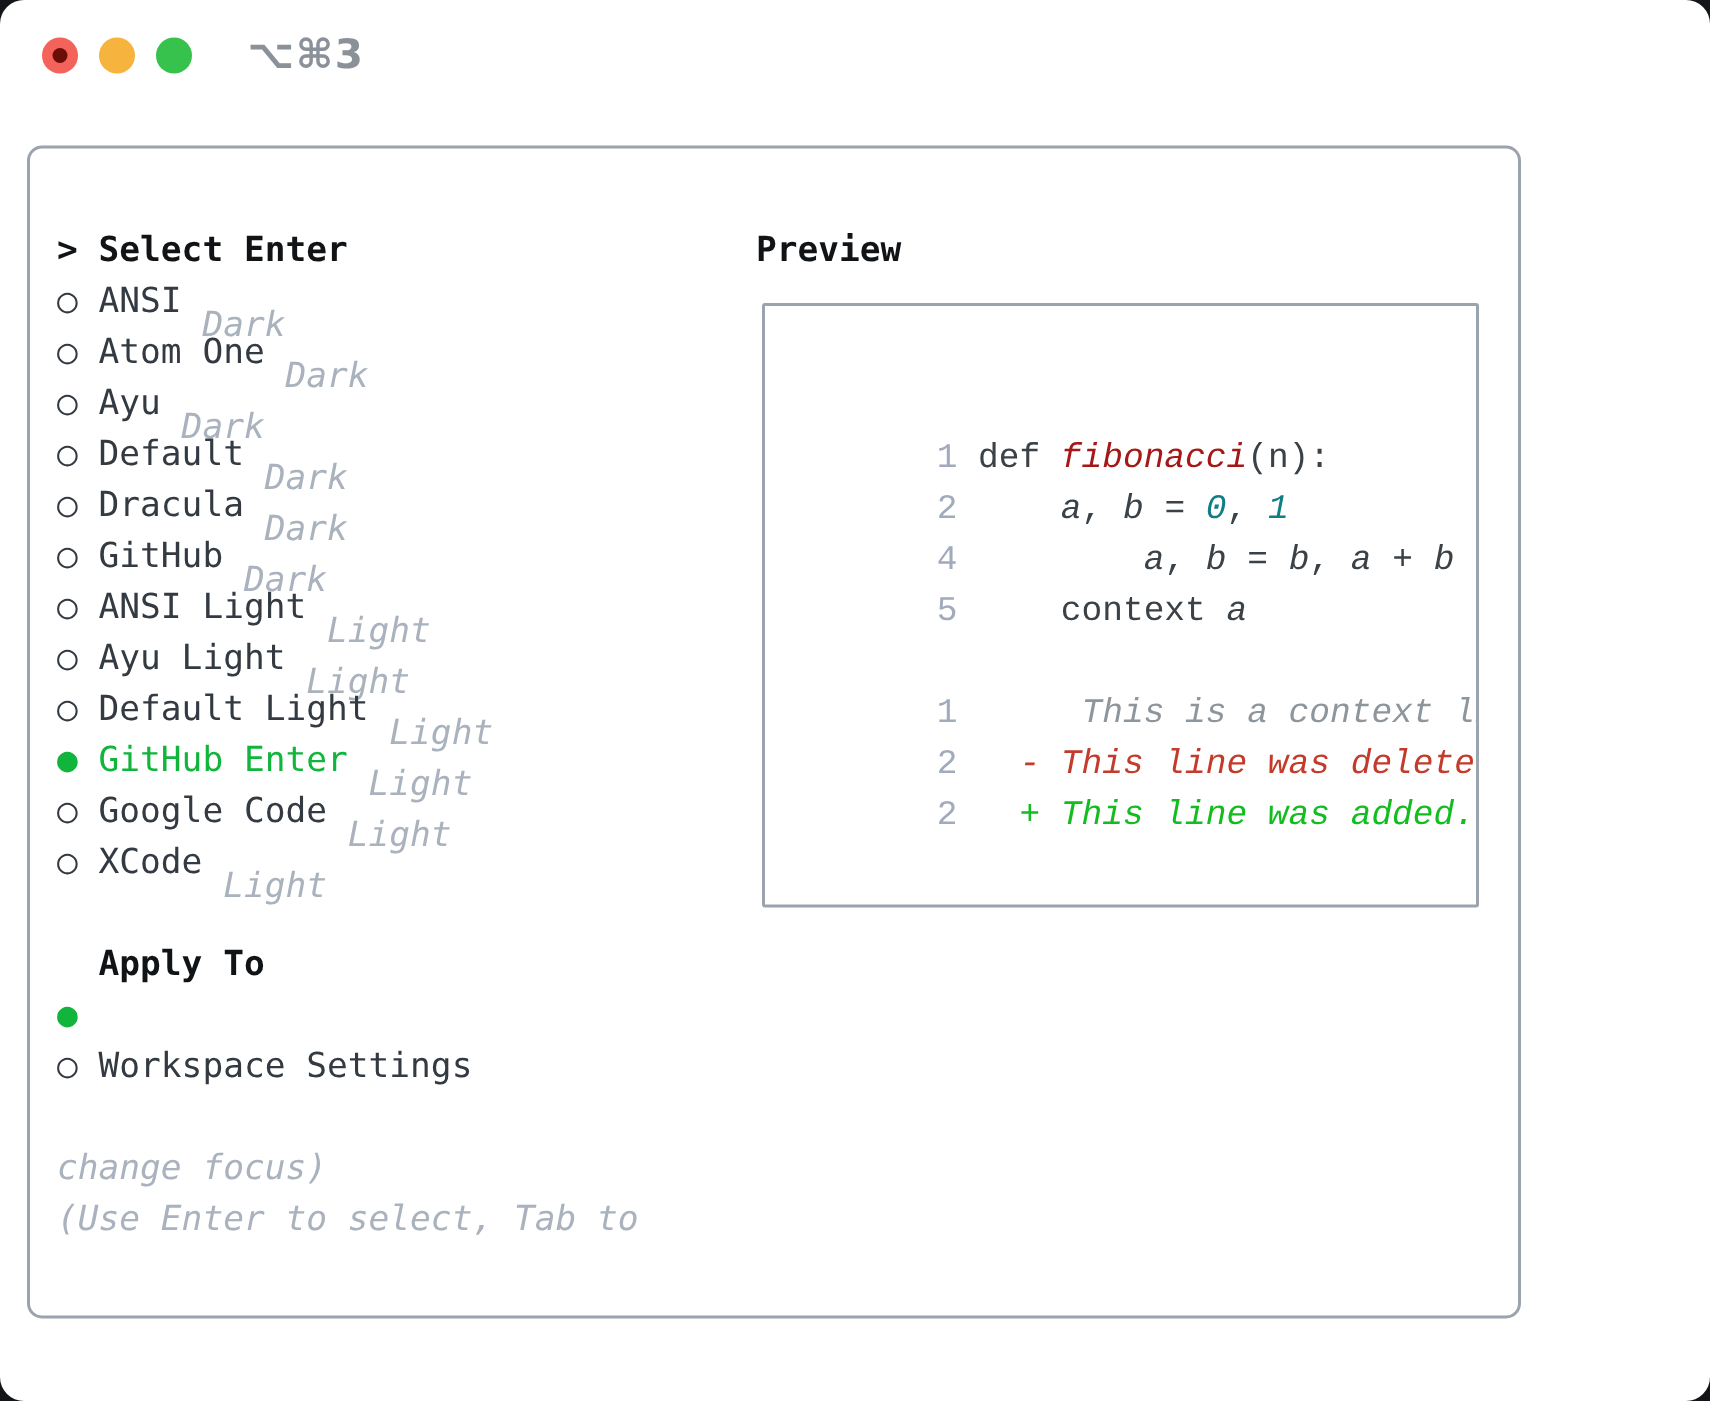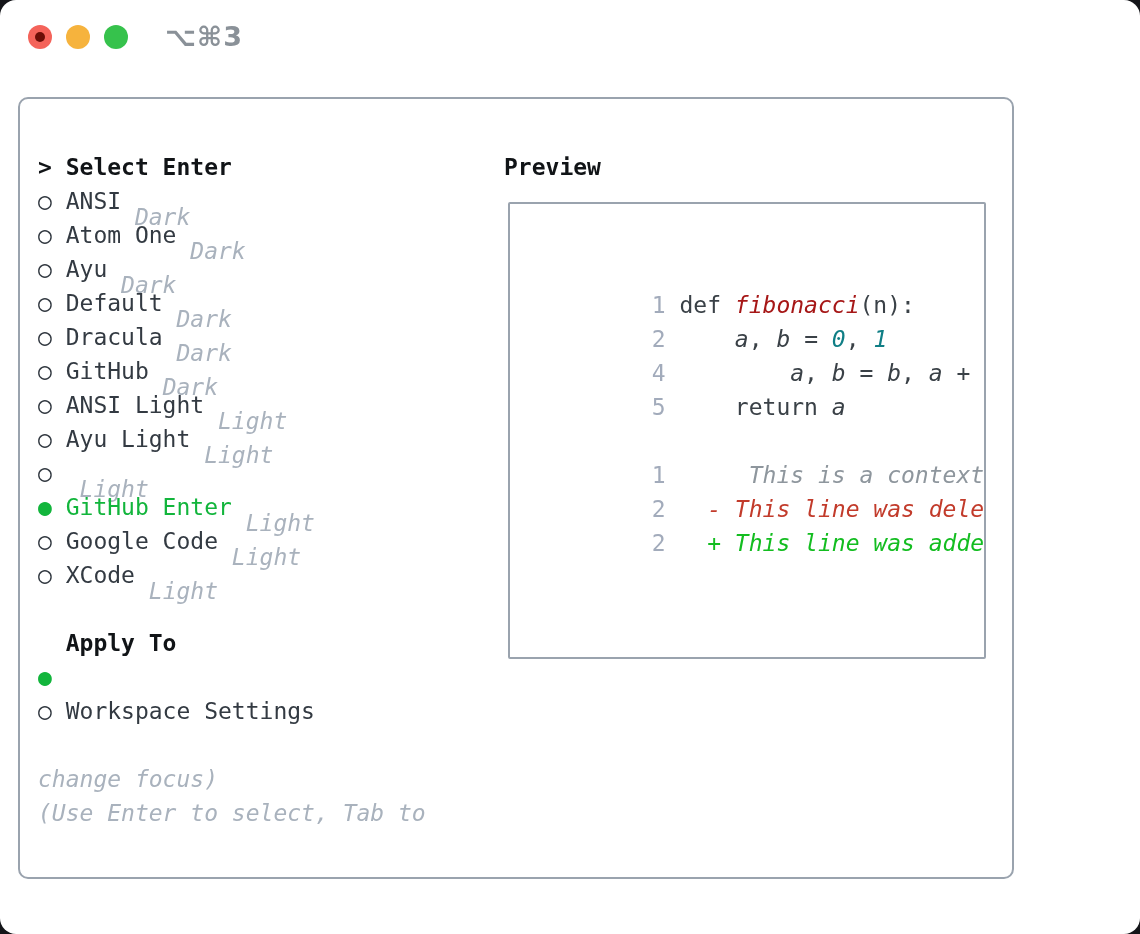--- a/index.html
+++ b/index.html
@@ -33,23 +33,23 @@
   .bullet { display:inline-block; width:2ch; flex:0 0 auto; }
   .title-row .bullet, .title-row .htext,
   .header-row .htext, .preview-head .htext { font-weight:bold; color:var(--header_black); }
   .item .tvariant { margin-left:1ch; color:var(--muted_gray); font-style:italic;margin-top:32px; }
   .item.selected .bullet, .item.selected .tname { color:var(--accent_green); }
   .hint { color:var(--hint_gray); font-style:italic; }
   
   .preview-head { position:absolute; left:484px; top:51px; font-size:23px; }
   .preview-box {
     position:absolute; left:488px; top:103px;
-    box-sizing:border-box; width:478px; height:457px;
+    box-sizing:border-box; width:478px; height:403px;
     border:2px solid var(--border); border-radius:2px;
-    padding:50px 0 0 31px; overflow:hidden;
+    padding:50px 0 0 4px; overflow:hidden;font-family:Liberation Mono, monospace;
   }
   .crow { height:34px; line-height:34px; white-space:pre; font-size:23px; }
   .ln      { display:inline-block; width:2ch; color:var(--line_number_gray); }
   .plain   { color:var(--code_plain); }
   .func    { color:var(--func_red);    font-style:italic; }
   .num     { color:var(--number_teal); font-style:italic; }
   .builtin { color:var(--builtin_blue);font-style:italic; }
   .var     { color:var(--code_plain);  font-style:italic; }
   .context { color:var(--context_gray);font-style:italic; }
   .deleted { color:var(--deleted_red); font-style:italic; }
@@ -95,21 +95,21 @@
       <div class="row item">
         <span class="bullet">○</span><span class="tname">GitHub</span><span class="tvariant">Dark</span>
       </div>
       <div class="row item">
         <span class="bullet">○</span><span class="tname">ANSI Light</span><span class="tvariant">Light</span>
       </div>
       <div class="row item">
         <span class="bullet">○</span><span class="tname">Ayu Light</span><span class="tvariant">Light</span>
       </div>
       <div class="row item">
-        <span class="bullet">○</span><span class="tvariant">Light</span>
+        <span class="bullet">○</span><span class="tname">Default Light</span><span class="tvariant">Light</span>
       </div>
       <div class="row item selected">
         <span class="bullet">●</span><span class="tname">GitHub Enter</span><span class="tvariant">Light</span>
       </div>
       <div class="row item">
         <span class="bullet">○</span><span class="tname">Google Code</span><span class="tvariant">Light</span>
       </div>
       <div class="row item">
         <span class="bullet">○</span><span class="tname">XCode</span><span class="tvariant">Light</span>
       </div>
@@ -140,21 +140,21 @@
       <div class="crow">
         <span class="ln">1</span><span class="plain">def </span><span class="func">fibonacci</span><span class="plain">(n):</span>
       </div>
       <div class="crow">
         <span class="ln">2</span><span class="plain">    </span><span class="var">a</span><span class="plain">, </span><span class="var">b</span><span class="plain"> = </span><span class="num">0</span><span class="plain">, </span><span class="num">1</span>
       </div>
       <div class="crow">
         <span class="ln">4</span><span class="plain">        </span><span class="var">a</span><span class="plain">, </span><span class="var">b</span><span class="plain"> = </span><span class="var">b</span><span class="plain">, </span><span class="var">a</span><span class="plain"> + </span><span class="var">b</span>
       </div>
       <div class="crow">
-        <span class="ln">5</span><span class="plain">    return </span><span class="var">a</span>
+        <span class="ln">5</span><span class="plain">    context </span><span class="var">a</span>
       </div>
 
       <div class="crow"></div>
 
       <div class="crow">
         <span class="ln">1</span><span class="context">     This is a context line.</span>
       </div>
       <div class="crow">
         <span class="ln">2</span><span class="deleted">  - This line was deleted.</span>
       </div>

